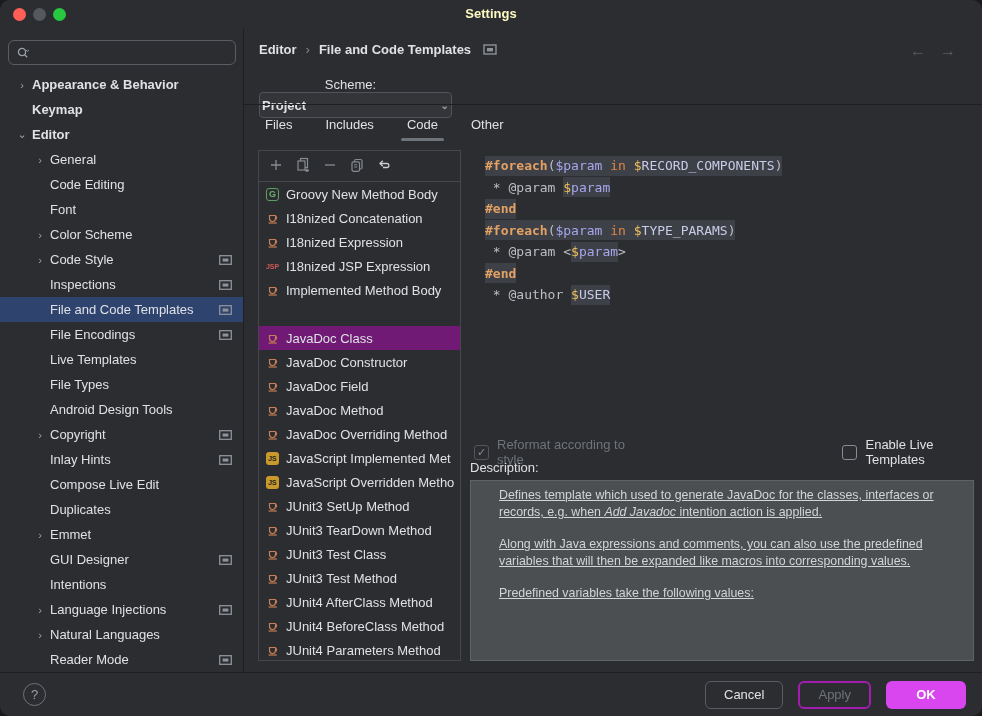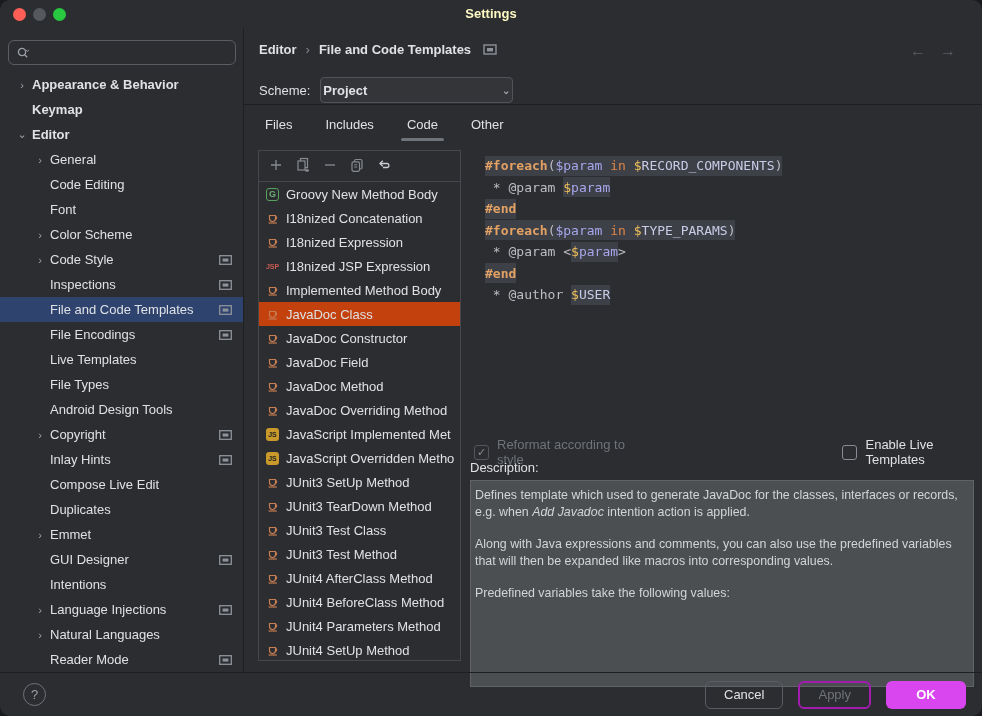--- a/index.html
+++ b/index.html
@@ -33,39 +33,39 @@
   .tree-row.b .lbl { font-weight:bold; }
   .tree-row .mod { margin-left:auto; margin-right:11px; flex:none; display:flex; }
   .divider-v { position:absolute; left:243px; top:28px; width:1px; height:644px; background:#1e1f22; }
 
   
   .breadcrumb { position:absolute; left:259px; top:42px; display:flex; align-items:center; gap:9px;
                 font-weight:bold; color:#dfe1e5; }
   .breadcrumb .sep { color:#81858c; font-weight:normal; font-size:13px; }
   .nav-arrows { position:absolute; right:26px; top:42px; display:flex; gap:14px; color:#5a5d63;
                 font-size:16px; line-height:18px; }
-  .scheme-row { position:absolute; left:259px; top:77px; display:flex; align-items:center; }
+  .scheme-row { position:absolute; left:259px; top:77px; display:flex; align-items:center;flex-direction:column; }
   .scheme-lbl { margin-right:10px; }
   .scheme-dd { width:193px; height:26px; border:1px solid #50535a; border-radius:4px; background:#333539;
                display:flex; align-items:center; padding:0 2px; font-weight:bold; }
   .scheme-dd .cv { margin-left:auto; color:#9da0a8; font-size:10px; }
   .hline-scheme { position:absolute; left:244px; top:104px; width:738px; height:1px; background:#1e1f22; }
   .tabs { position:absolute; left:263px; top:105px; height:38px; display:flex; gap:29px; align-items:center; }
   .tab { position:relative; height:38px; display:flex; align-items:center; padding:0 2px; cursor:default; }
   .tab.sel::after { content:""; position:absolute; left:-4px; right:-4px; bottom:2px; height:3px;
                     border-radius:2px; background:#6f737a; }
 
   
   .list-panel { position:absolute; left:258px; top:150px; width:203px; height:511px;
                 border:1px solid #45474c; overflow:hidden; }
   .list-toolbar { height:31px; display:flex; align-items:center; gap:11px; padding-left:9px;
                   border-bottom:1px solid #45474c; }
   .tb-btn { width:16px; height:16px; display:flex; align-items:center; justify-content:center; }
   .tpl-row { height:24px; display:flex; align-items:center; padding-left:6px; white-space:nowrap; }
-  .tpl-row.sel { background:#c2410c; }
+  .tpl-row.sel { background:#701a75;margin-top:24px; }
   .tpl-row .ic { width:15px; height:15px; flex:none; margin-right:6px; display:flex;
                  align-items:center; justify-content:center; }
   .ic-g { width:13px; height:13px; border:1px solid #5aa05e; border-radius:3px; color:#6cae70;
           font-size:9px; font-weight:bold; display:flex; align-items:center; justify-content:center; }
   .ic-js { width:13px; height:13px; background:#c9992b; border-radius:3px; color:#1e1f22;
            font-size:7px; font-weight:bold; display:flex; align-items:center; justify-content:center; }
   .ic-jsp { color:#cc5a54; font-size:7px; font-weight:bold; letter-spacing:0; }
 
   
   .editor { position:absolute; left:462px; top:155px; width:512px; height:278px;
@@ -82,23 +82,23 @@
   
   .opt-row { position:absolute; left:474px; top:437px; width:500px; display:flex; align-items:center; }
   .cb { width:15px; height:15px; border-radius:3px; display:flex; align-items:center;
         justify-content:center; font-size:11px; flex:none; }
   .cb-dis { border:1px solid #53565c; color:#8a8d93; }
   .cb-en { border:1px solid #878b93; color:transparent; }
   .cb-lbl { margin-left:8px; }
   .dis-text { color:#6f737a; }
   .opt-gap { width:214px; flex:none; }
   .desc-label { position:absolute; left:470px; top:460px; }
-  .desc-panel { position:absolute; left:470px; top:480px; width:504px; height:207px;
-                background:#4c4f52; border:1px solid #606366; padding:6px 4px; overflow:hidden;
-                color:#d2d4d8; font-size:12.4px; line-height:17px; }
+  .desc-panel { position:absolute; left:470px; top:480px; width:504px; height:181px;
+                background:#4c4f52; border:1px solid #606366; padding:6px 28px; overflow:hidden;
+                color:#d2d4d8; font-size:12.4px; line-height:17px;text-decoration:underline; }
   .desc-panel p { margin-bottom:15px; }
   .desc-panel i { font-style:italic; }
   .desc-panel b { font-weight:bold; }
 
   
   .hline-footer { position:absolute; left:0; top:672px; width:982px; height:1px; background:#1e1f22; }
   .footer { position:absolute; left:0; top:673px; width:982px; height:43px; display:flex;
             align-items:center; padding:0 16px; }
   .help { width:23px; height:23px; border:1px solid #6f737a; border-radius:50%; color:#9da0a8;
           display:flex; align-items:center; justify-content:center; font-size:13px; margin-left:7px; }

